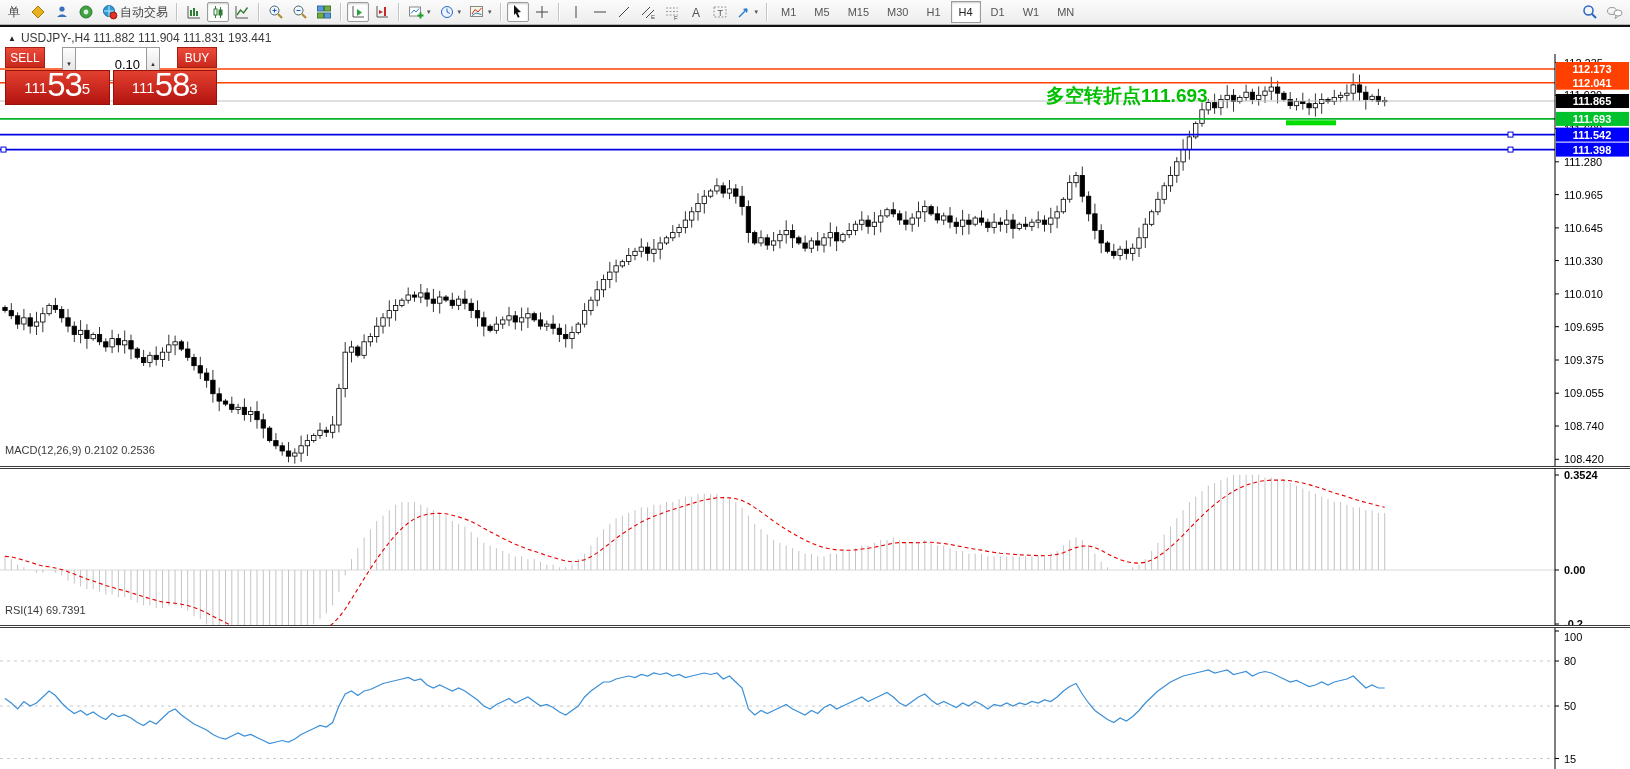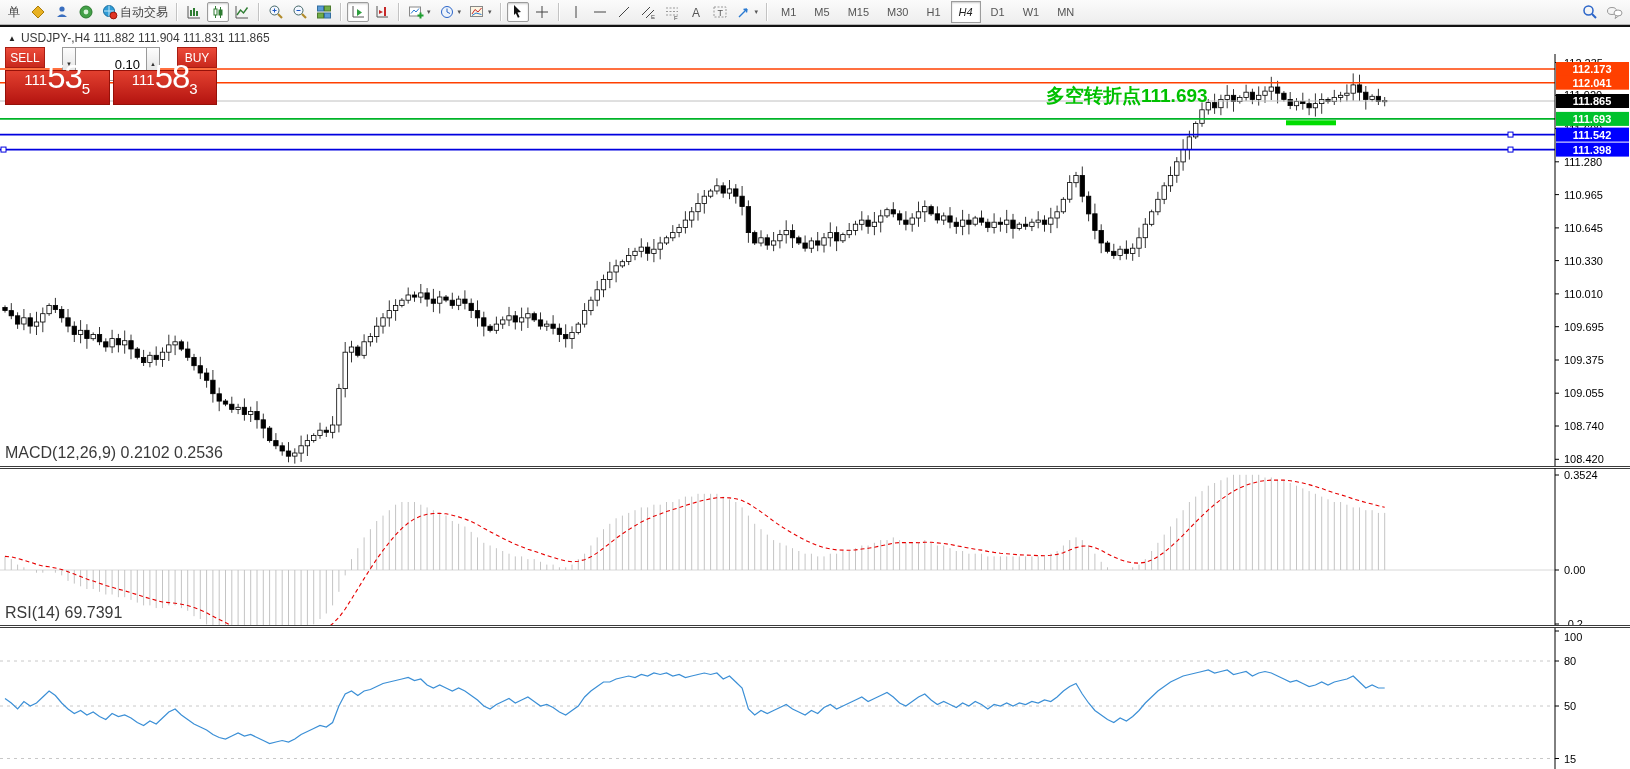--- a/index.html
+++ b/index.html
@@ -10,57 +10,57 @@
            background:linear-gradient(#fbfbfb,#ededed);border-bottom:1px solid #b5b5b5;
            display:flex;align-items:center;padding:0 2px;box-sizing:border-box;}
   .tb-btn{height:20px;min-width:22px;display:flex;align-items:center;justify-content:center;
           margin:0 1px;border:1px solid transparent;border-radius:2px;color:#444;font-size:12px;
           gap:2px;padding:0 2px;box-sizing:border-box;cursor:default;}
   .tb-btn.pressed{background:#fff;border-color:#9c9c9c;box-shadow:inset 0 1px 2px #ccc;}
   .tb-sep{width:1px;height:18px;background:#c3c3c3;margin:0 4px;border-right:1px solid #fff;}
   .tb-caret{font-size:7px;color:#555;margin-left:1px;}
   .tf-btn{height:20px;padding:0 7px;display:flex;align-items:center;justify-content:center;
           font-size:11px;color:#555;border:1px solid transparent;margin:0 1px;}
-  .tf-btn.pressed{background:#fff;border-color:#9c9c9c;box-shadow:inset 0 1px 2px #ccc;color:#222;font-style:italic;}
+  .tf-btn.pressed{background:#fff;border-color:#9c9c9c;box-shadow:inset 0 1px 2px #ccc;color:#222;}
   #tb-right{margin-left:auto;display:flex;align-items:center;}
   
   #chart{position:absolute;left:0;top:25px;width:1630px;height:744px;background:#fff;
          border-top:2px solid #111;box-sizing:border-box;}
   .pane{position:absolute;left:0;width:1630px;}
   #main-pane{top:27px;height:412px;}
-  #macd-pane{top:441px;height:158px;}
+  #macd-pane{top:441px;height:158px;font-weight:bold;}
   #rsi-pane{top:601px;height:144px;}
   .pane svg{display:block;}
   .splitter{position:absolute;left:0;width:1630px;height:3px;border-top:1px solid #3c3c3c;
             border-bottom:1px solid #3c3c3c;background:#fff;box-sizing:border-box;}
   #split1{top:439px;} #split2{top:598px;}
   
   #ohlc-title{position:absolute;left:8px;top:31px;font-size:12px;color:#3a3a3a;display:flex;
               align-items:center;gap:5px;}
   #ohlc-title .tri{font-size:8px;color:#222;}
-  .ind-label{position:absolute;left:5px;font-size:16px;color:#3a3a3a;}
+  .ind-label{position:absolute;left:5px;font-size:11px;color:#3a3a3a;}
   #macd-label{top:444px;} #rsi-label{top:604px;}
   #annotation{position:absolute;left:1046px;top:83px;font-size:19px;font-weight:bold;
               color:#00c000;white-space:nowrap;text-align:center;}
   
   #trade-panel{position:absolute;left:5px;top:47px;width:212px;border-radius:9px;}
   #trade-row1{display:flex;height:21px;}
   .trade-cap{width:50px;background:linear-gradient(#ec4b3a,#c8281c);border:1px solid #a81d12;
              color:#fff;font-size:12px;display:flex;align-items:center;justify-content:center;
              box-sizing:border-box;}
   #vol-box{display:flex;height:34px;margin:0 17px;flex:1;}
   .vol-step{width:14px;background:linear-gradient(#fdfdfd,#dcdcdc);border:1px solid #9a9a9a;
             display:flex;align-items:center;justify-content:center;font-size:6px;color:#333;
             box-sizing:border-box;}
   #vol-input{width:70px;flex:1;border:1px solid #9a9a9a;border-left:none;border-right:none;
              font-size:13px;text-align:right;padding-right:6px;font-family:inherit;box-sizing:border-box;}
   #trade-row2{display:flex;margin-top:2px;height:35px;gap:3px;}
   .price-box{flex:1;background:linear-gradient(#e2402f,#b41410);border:1px solid #951109;
              color:#fff;display:flex;align-items:flex-end;justify-content:center;
-             padding-bottom:12px;box-sizing:border-box;}
+             padding-bottom:4px;box-sizing:border-box;}
   .pb-small{font-size:15px;line-height:24px;}
   .pb-big{font-size:33px;line-height:30px;letter-spacing:-1px;}
   .pb-sup{font-size:15px;line-height:36px;align-self:flex-start;}
   .ico{display:block;}
 </style>
 </head>
 <body>
 
 <div id="screen">
 
@@ -1030,21 +1030,21 @@
           <text x="1564" y="82.0" font-size="11" fill="#000">50</text>
           <line x1="1555" y1="130.5" x2="1559" y2="130.5" stroke="#000"></line>
           <text x="1564" y="134.5" font-size="11" fill="#000">15</text>
         </svg>
       </div>
 
   </div>
 
   <div id="ohlc-title">
     <span class="tri">▲</span>
-    <span>USDJPY-,H4  111.882 111.904 111.831 111.865</span>
+    <span>USDJPY-,H4  111.882 111.904 111.831 193.441</span>
   </div>
 
   <div id="trade-panel">
     <div id="trade-row1">
       <div class="trade-cap">SELL</div>
       <div id="vol-box">
         <div class="vol-step">▼</div>
         <input id="vol-input" readonly="" value="0.10" style="">
         <div class="vol-step">▲</div>
       </div>

